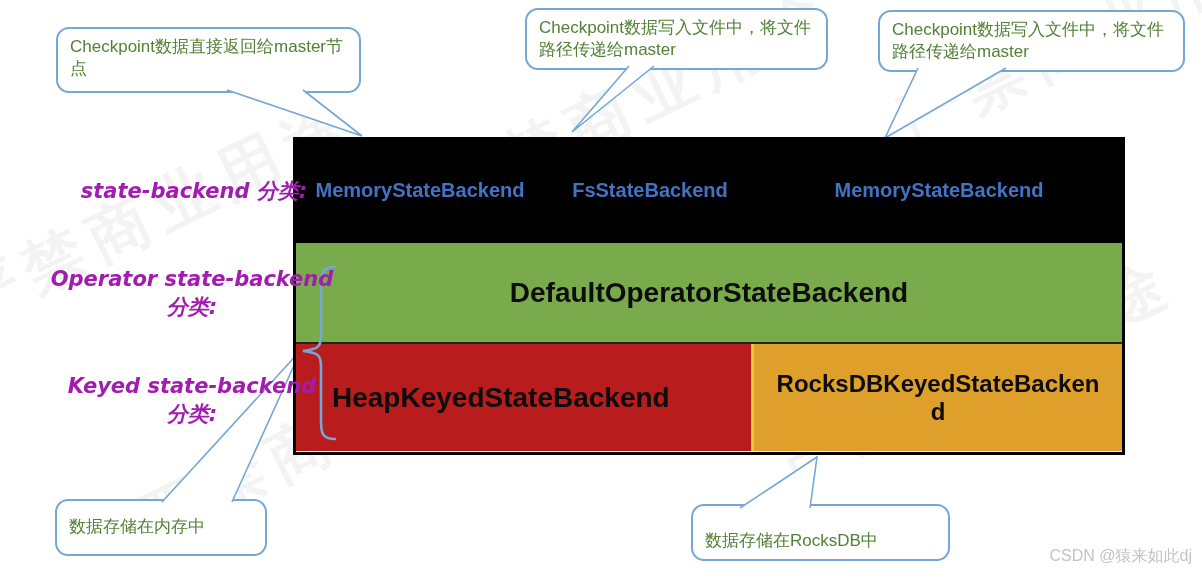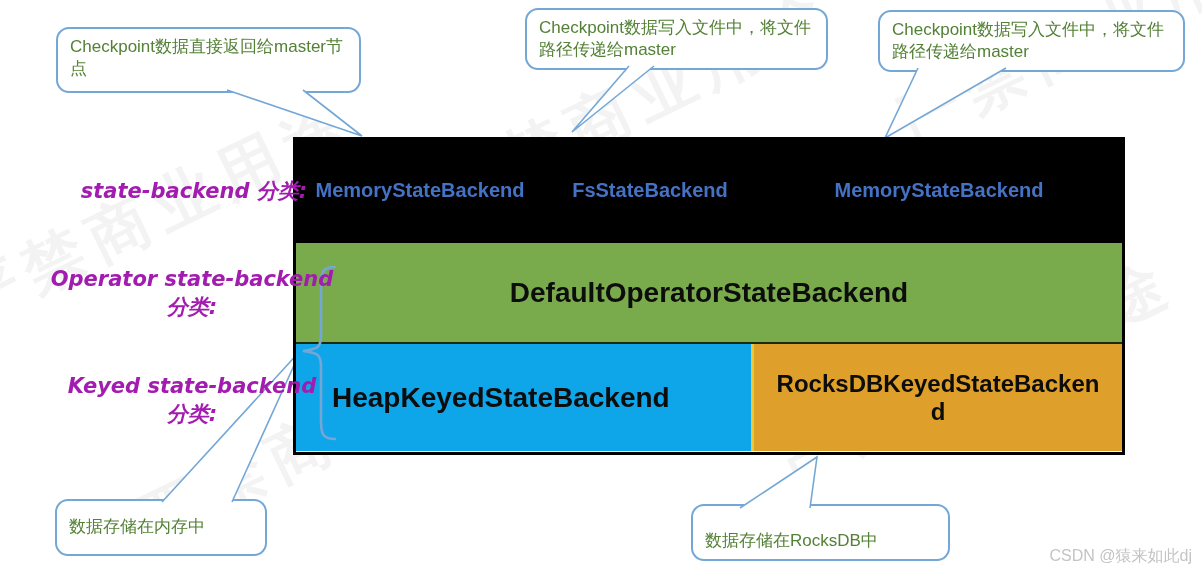--- a/index.html
+++ b/index.html
@@ -27,21 +27,21 @@
   .hdr-cell.c1{width:250px;border-right:2px solid #000;}
   .hdr-cell.c2{width:210px;border-right:2px solid #000;}
   .hdr-cell.c3{flex:1;}
   .op-row{
     height:101px;background:#79ab4c;border-bottom:2px solid #1c2b10;box-sizing:border-box;
     display:flex;align-items:center;justify-content:center;
     font-size:28px;font-weight:bold;color:#0d0d0d;
   }
   .keyed-row{display:flex;height:107px;box-sizing:border-box;}
   .keyed-heap{
-    width:455px;background:#0ea5e9;box-sizing:border-box;
+    width:455px;background:#b91c1c;box-sizing:border-box;
     display:flex;align-items:center;font-size:28px;font-weight:bold;color:#0d0d0d;
     padding-left:36px;
   }
   .keyed-rocks{
     flex:1;background:#dea02b;border-left:3px solid #e9c93b;box-sizing:border-box;
     display:flex;align-items:center;justify-content:center;text-align:center;
     font-size:24px;font-weight:bold;color:#0d0d0d;line-height:1.15;
   }
   .keyed-rocks span{display:inline-block;max-width:330px;word-break:break-all;}
   

